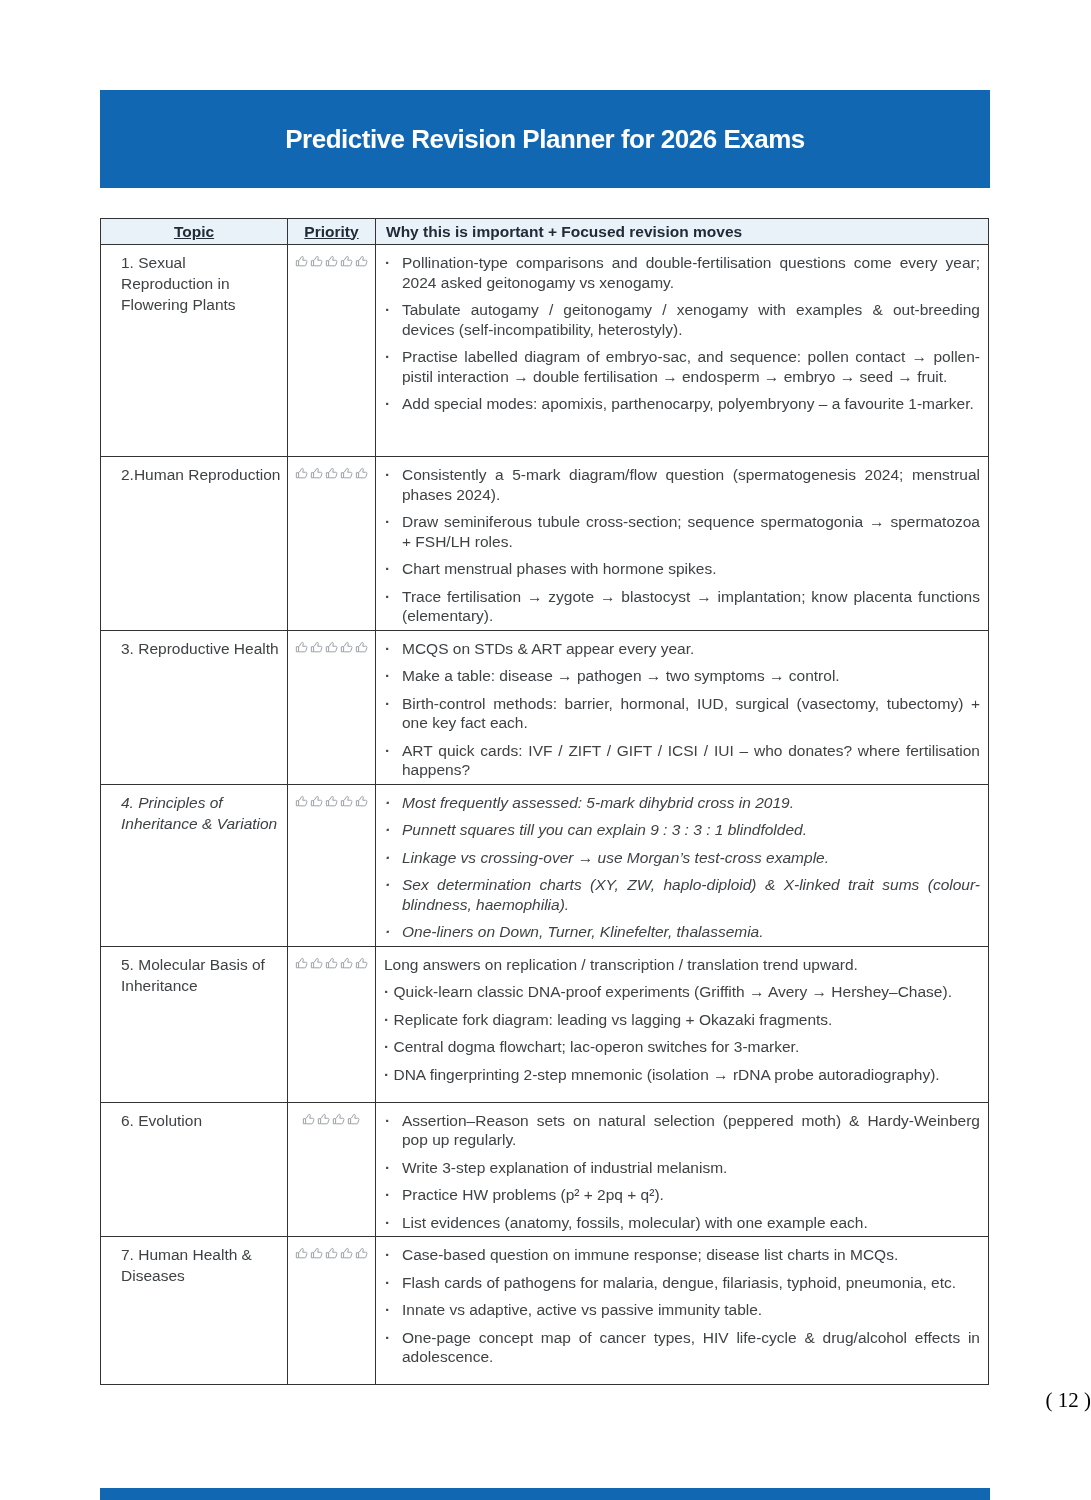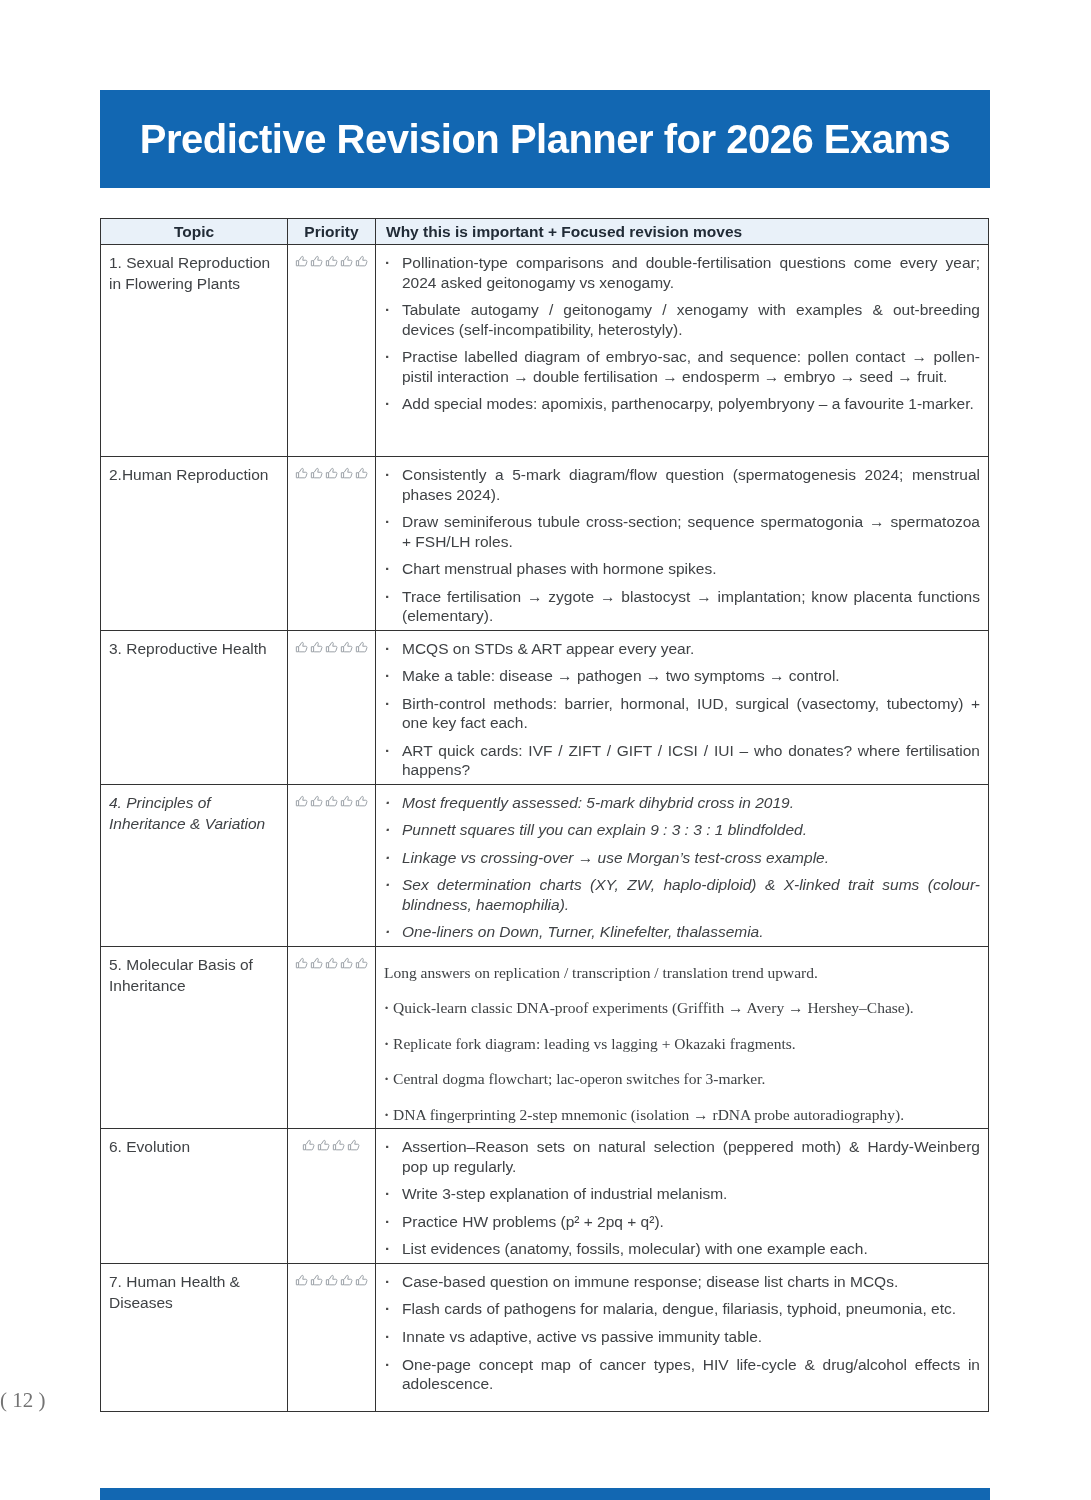--- a/index.html
+++ b/index.html
@@ -12,61 +12,61 @@
   *{box-sizing:border-box;margin:0;padding:0;}
   html,body{width:1091px;height:1500px;background:#ffffff;overflow:hidden;}
   body{position:relative;font-family:"Liberation Sans",sans-serif;color:var(--body-text);}
 
   .banner{
     position:absolute;left:100px;top:90px;width:890px;height:98px;
     background:var(--banner-blue);
     display:flex;align-items:center;justify-content:center;
   }
   .banner h1{
-    color:#ffffff;font-size:40px;font-weight:bold;letter-spacing:-0.5px;
+    color:#ffffff;font-size:26px;font-weight:bold;letter-spacing:-0.5px;
     font-family:"Liberation Sans",sans-serif;white-space:nowrap;
   }
 
   .planner{position:absolute;left:100px;top:218px;width:888px;}
   table{border-collapse:collapse;table-layout:fixed;width:888px;}
   col.c-topic{width:187px;}
   col.c-priority{width:88px;}
   col.c-moves{width:613px;}
   th,td{border:1.5px solid var(--border-col);vertical-align:top;}
   thead th{
     background:var(--header-row-bg);height:26px;
     font-size:15.5px;font-weight:bold;color:#212b36;vertical-align:middle;
   }
-  th.h-topic,th.h-priority{text-align:center;}
+  th.h-topic,th.h-priority{text-align:center;text-decoration:underline;}
   th.h-moves{text-align:left;padding-left:10px;margin-top:20px;}
 
-  td.topic{padding:7px 6px 4px 8px;font-size:15.5px;line-height:1.36;text-align:left;}
+  td.topic{padding:7px 6px 4px 20px;font-size:15.5px;line-height:1.36;text-align:left;}
   td.priority{padding-top:9px;}
   .thumbs{display:flex;justify-content:center;gap:1px;color:var(--thumb-gray);}
   .thumbs svg{display:block;}
   td.moves{padding:0 8px 4px 6px;font-size:15.5px;line-height:1.26;}
 
   .item{display:flex;margin-top:8px;}
   .item .dot{width:11px;flex:0 0 11px;text-align:center;color:#4a4a4a;font-weight:bold;}
   .item .txt{flex:1;margin-left:9px;text-align:justify;}
 
-  .para{margin-top:16px;text-align:justify;padding-left:2px;font-family:Liberation Serif, serif;}
+  .para{margin-top:8px;text-align:justify;padding-left:2px;}
   .para .inline-dot{font-weight:bold;color:#4a4a4a;}
 
   tbody tr:nth-child(1){height:212px;}
   tbody tr:nth-child(2){height:165px;}
   tbody tr:nth-child(3){height:145px;}
   tbody tr:nth-child(4){height:152px;font-style:italic;}
   tbody tr:nth-child(5){height:156px;}
   tbody tr:nth-child(6){height:124px;}
   tbody tr:nth-child(7){height:148px;}
 
   .footer{
-    position:absolute;left:0;top:1388px;width:1091px;text-align:left;
-    font-family:"Liberation Serif",serif;font-size:21px;color:#737373;
+    position:absolute;left:0;top:1388px;width:1091px;text-align:right;
+    font-family:"Liberation Serif",serif;font-size:21px;color:#000000;
   }
   .next-page-edge{
     position:absolute;left:100px;top:1488px;width:890px;height:12px;
     background:var(--banner-blue);
   }
 </style>
 </head>
 <body>
 
 <div class="banner">

